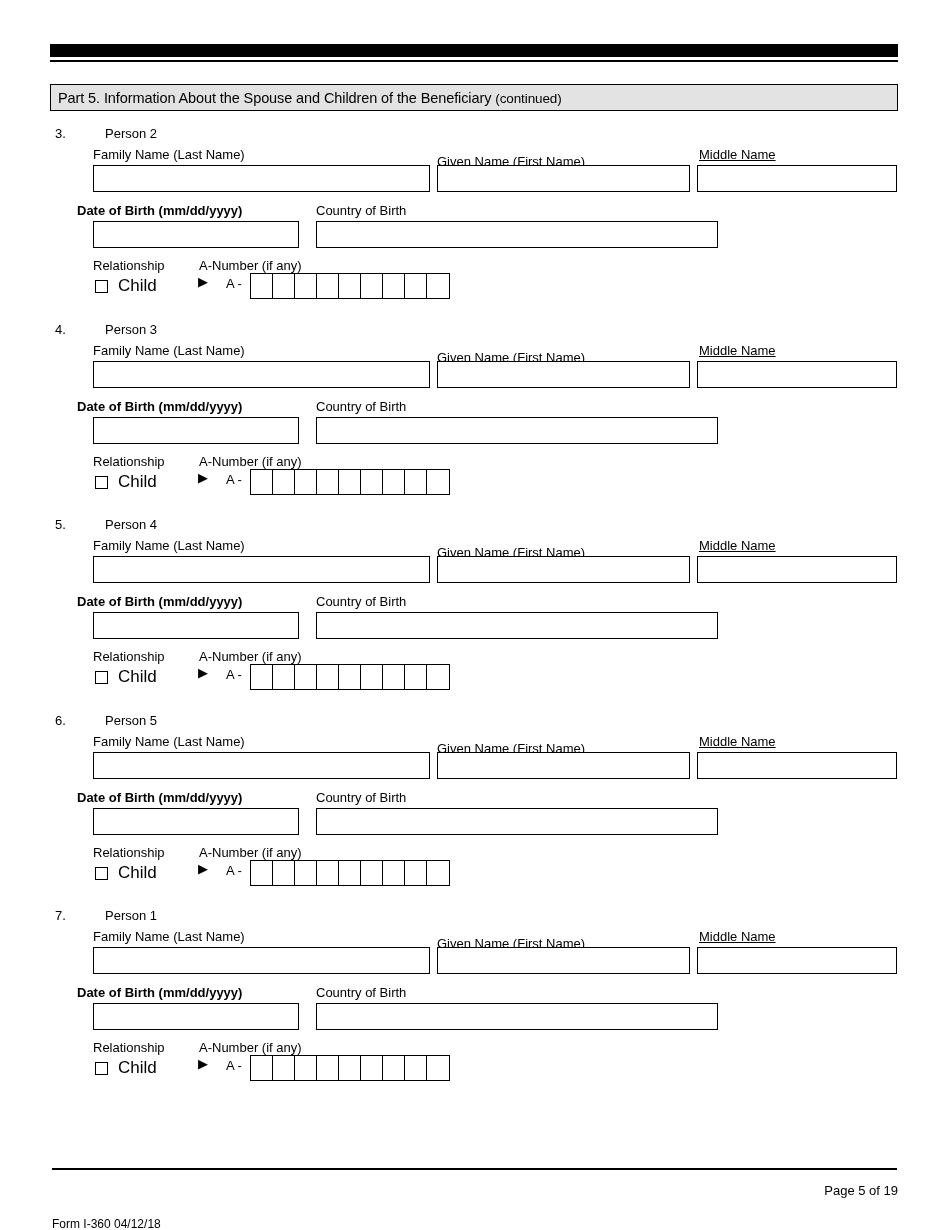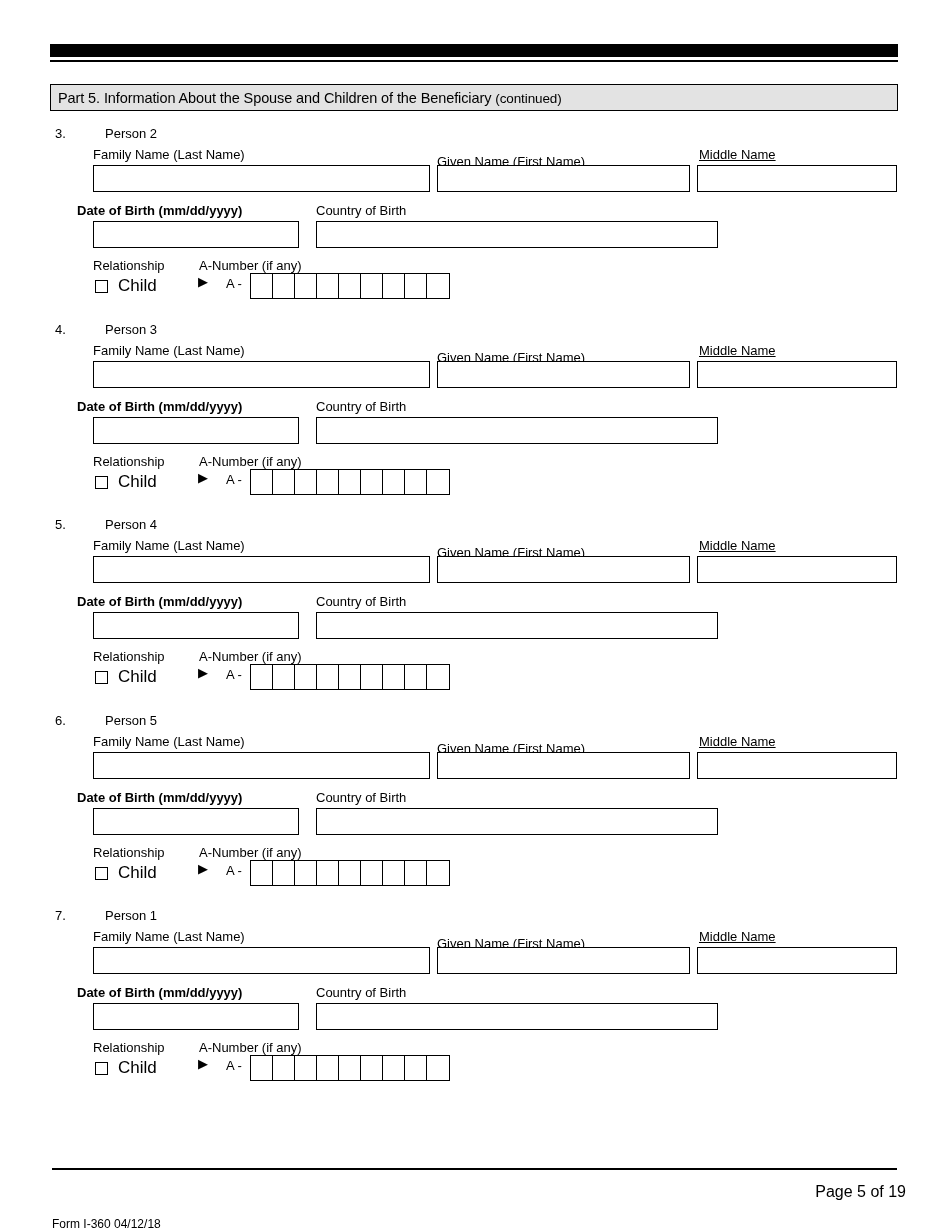--- a/index.html
+++ b/index.html
@@ -166,23 +166,23 @@
   }
   .footer-left {
     position: absolute;
     left: 52px;
     top: 1183px;
     font-size: 12px;
     margin-top: 34px;
   }
   .footer-right {
     position: absolute;
-    right: 44px;
+    right: 52px;
     top: 1183px;
-    font-size: 16px;
+    font-size: 13px;
   }
 </style>
 </head>
 <body>
 
 <div class="page">
 
   <div class="barcode-wrap">
     <div class="barcode-bar"></div>
     <div class="barcode-rule"></div>

